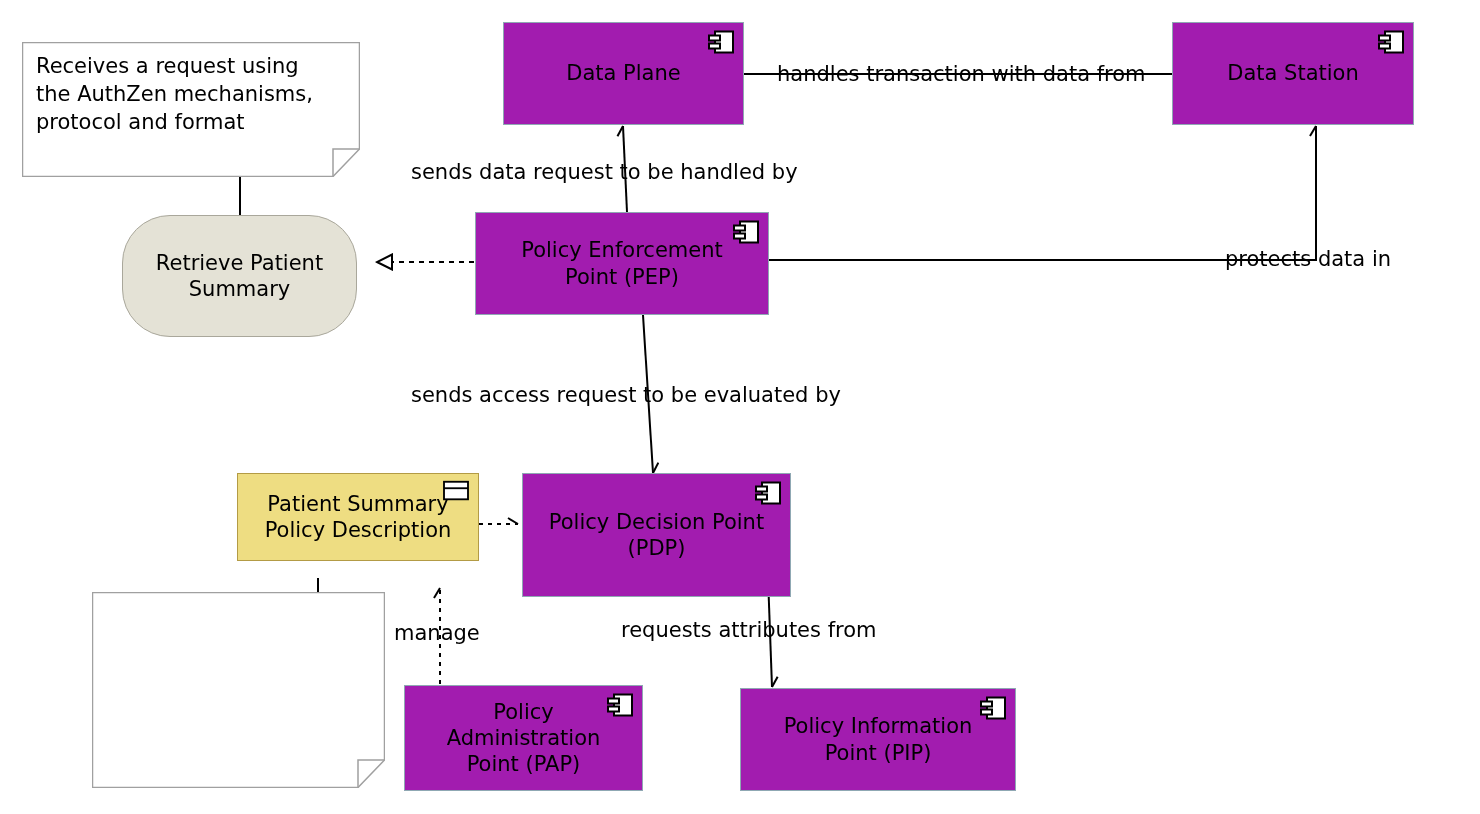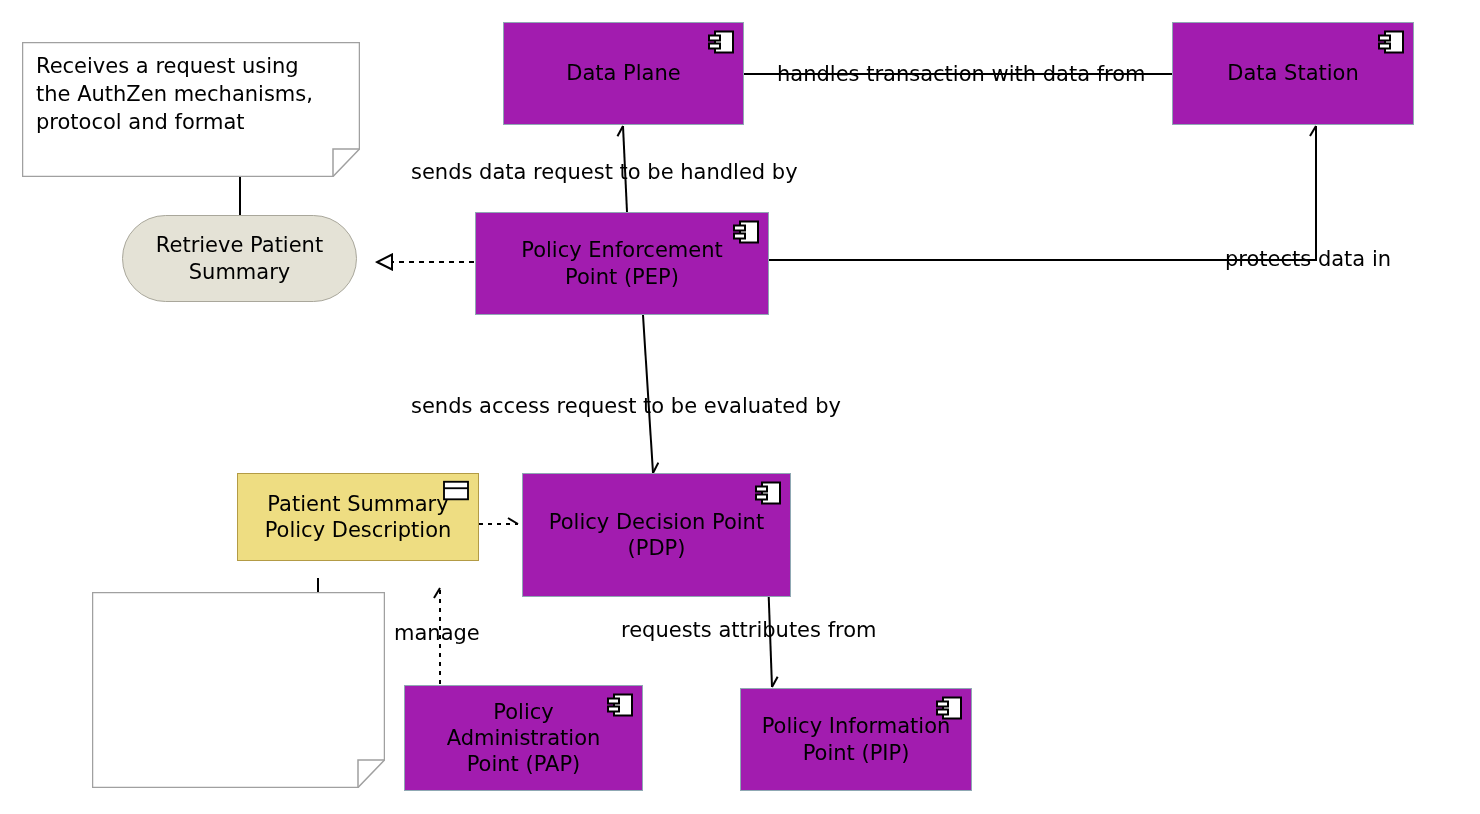--- a/index.html
+++ b/index.html
@@ -149,21 +149,21 @@
 protocol and format</div>
   </div>
 
   <div class="note" style="left:92px; top:592px; width:293px; height:196px;">
     <svg class="note-bg" viewBox="0 0 293 196" preserveAspectRatio="none">
       <path d="M0.5,0.5 L292.5,0.5 L292.5,168 L266,195.5 L0.5,195.5 Z" fill="#ffffff" stroke="#a0a0a0" stroke-width="1.5"></path>
       <path d="M292.5,168 L266,168 L266,195.5" fill="none" stroke="#a0a0a0" stroke-width="1.5"></path>
     </svg>
   </div>
 
-  <div class="node usecase" style="left:122px; top:215px; width:235px; height:87px;">
+  <div class="node usecase" style="left:122px; top:215px; width:235px; height:122px;">
     <div class="label" style="white-space:pre-line;">Retrieve Patient
 Summary</div>
   </div>
 
   <div class="node component" style="left:503px; top:22px; width:241px; height:103px;">
     <svg class="uml-icon" viewBox="0 0 30 26">
       <rect x="9" y="2.5" width="18" height="21" fill="#ffffff" stroke="#000" stroke-width="2"></rect>
       <rect x="3" y="6.5" width="11" height="5" fill="#ffffff" stroke="#000" stroke-width="2"></rect>
       <rect x="3" y="14.5" width="11" height="5" fill="#ffffff" stroke="#000" stroke-width="2"></rect>
     </svg>
@@ -212,35 +212,35 @@
     <svg class="uml-icon" viewBox="0 0 30 26">
       <rect x="9" y="2.5" width="18" height="21" fill="#ffffff" stroke="#000" stroke-width="2"></rect>
       <rect x="3" y="6.5" width="11" height="5" fill="#ffffff" stroke="#000" stroke-width="2"></rect>
       <rect x="3" y="14.5" width="11" height="5" fill="#ffffff" stroke="#000" stroke-width="2"></rect>
     </svg>
     <div class="label" style="white-space:pre-line;">Policy
 Administration
 Point (PAP)</div>
   </div>
 
-  <div class="node component" style="left:740px; top:688px; width:232px; height:103px;">
+  <div class="node component" style="left:740px; top:688px; width:276px; height:103px;">
     <svg class="uml-icon" viewBox="0 0 30 26">
       <rect x="9" y="2.5" width="18" height="21" fill="#ffffff" stroke="#000" stroke-width="2"></rect>
       <rect x="3" y="6.5" width="11" height="5" fill="#ffffff" stroke="#000" stroke-width="2"></rect>
       <rect x="3" y="14.5" width="11" height="5" fill="#ffffff" stroke="#000" stroke-width="2"></rect>
     </svg>
     <div class="label" style="white-space:pre-line;">Policy Information
 Point (PIP)</div>
   </div>
 
   <div class="edge-label" style="left:411px; top:160px;">sends data request to be handled by</div>
 
   <div class="edge-label" style="left:777px; top:62px;">handles transaction with data from</div>
 
-  <div class="edge-label" style="left:411px; top:394px;">sends access request to be evaluated by</div>
+  <div class="edge-label" style="left:411px; top:383px;">sends access request to be evaluated by</div>
 
   <div class="edge-label" style="left:1225px; top:247px;">protects data in</div>
 
   <div class="edge-label" style="left:621px; top:618px;">requests attributes from</div>
 
   <div class="edge-label" style="left:394px; top:621px;">manage</div>
 
 </div>
 
 </body></html>

